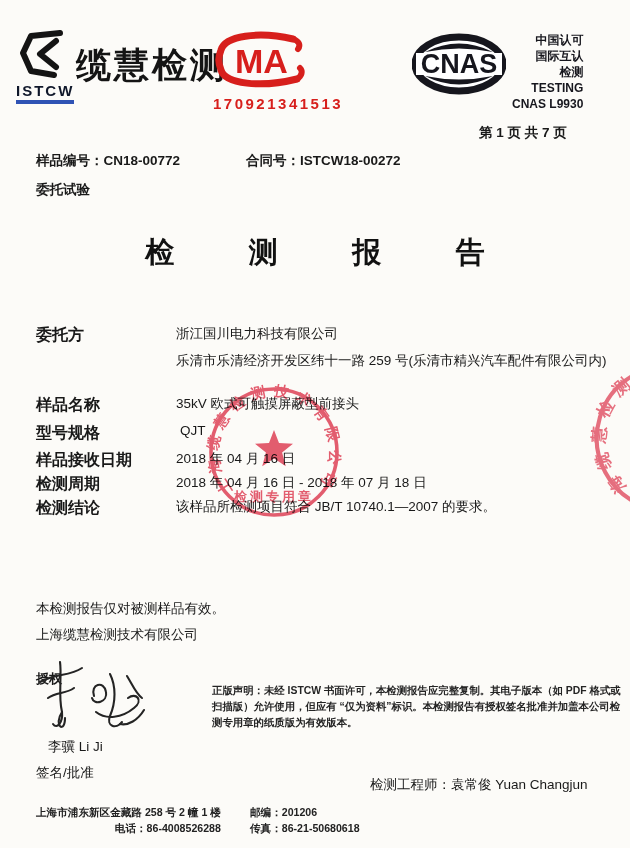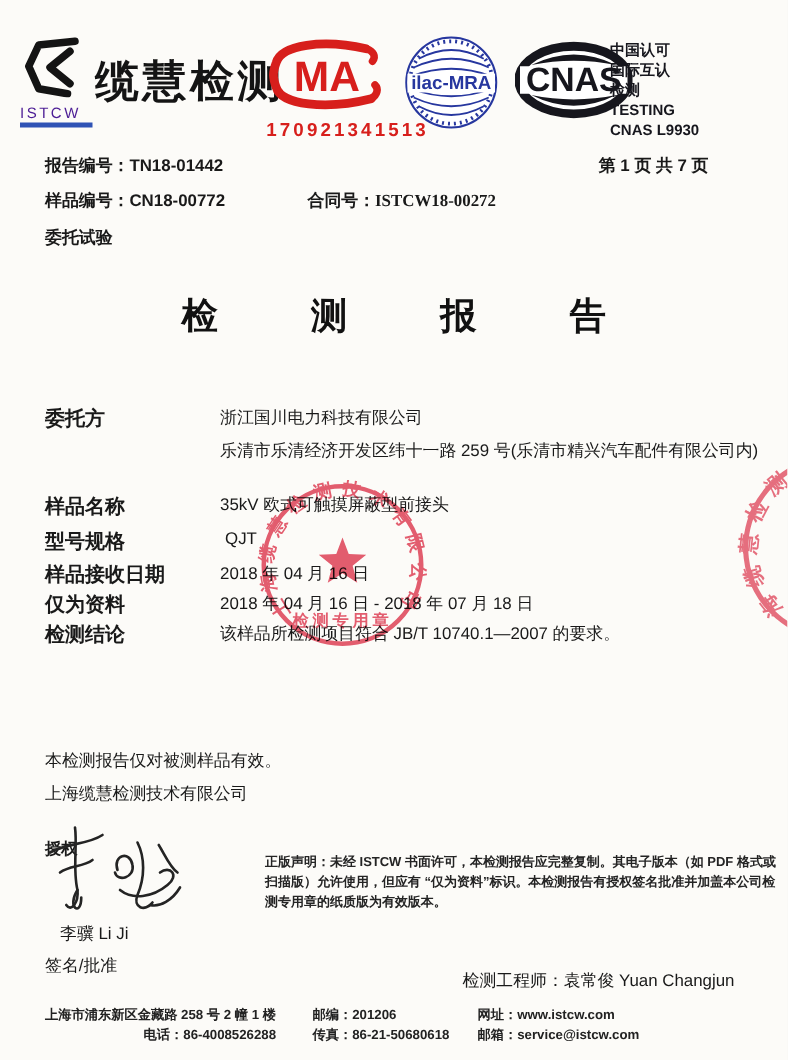--- a/index.html
+++ b/index.html
@@ -1,21 +1,21 @@
 <!DOCTYPE html>
 <html><head>
 <meta charset="utf-8">
 <style>
   html,body{margin:0;padding:0;}
   body{width:630px;height:848px;font-family:"Liberation Sans","DejaVu Sans",sans-serif;background:#f6f5f2;}
   .page{position:relative;width:630px;height:848px;background:#fcfbf8;overflow:hidden;color:#1c1c1c;}
   .abs{position:absolute;}
   
   .brand-cn{font-size:35px;font-weight:bold;letter-spacing:3px;color:#141414;}
-  .istcw-word{font-size:12px;font-weight:normal;letter-spacing:2px;color:#4c1d95;}
+  .istcw-word{font-size:15px;font-weight:bold;letter-spacing:2px;color:#0f172a;}
   .tagline{height:4px;background:#2f53b5;width:58px;margin-top:1px;}
   .cma-num{color:#d71f1c;font-size:15px;font-weight:bold;letter-spacing:2.5px;}
   .accr{font-size:12px;line-height:16px;font-weight:bold;color:#16161d;}
   
   .meta{font-size:13.5px;font-weight:bold;color:#191919;}
   
   .title{width:630px;text-align:center;font-family:"Liberation Serif","DejaVu Serif",serif;font-size:29px;font-weight:bold;letter-spacing:30px;color:#111;}
   
   .lab{font-size:16px;font-weight:bold;color:#191919;}
   .val{font-size:13.5px;font-weight:normal;color:#191919;}
@@ -43,77 +43,62 @@
   <div class="abs" style="left:213px;top:30px;">
     <svg width="96" height="58" viewBox="0 0 96 58">
       <path d="M80 9 C45 1 12 6 8 20 C5 28 5 32 8 40 C12 54 48 58 84 49" fill="none" stroke="#d71f1c" stroke-width="7" stroke-linecap="round"></path>
       <path d="M80 9 C86 11 88 15 85 19" fill="none" stroke="#d71f1c" stroke-width="6" stroke-linecap="round"></path>
       <path d="M84 49 C89 46 90 41 87 38" fill="none" stroke="#d71f1c" stroke-width="6" stroke-linecap="round"></path>
       <text x="22" y="43" font-size="34" font-weight="bold" fill="#d71f1c" font-family="Liberation Sans,sans-serif">MA</text>
     </svg>
     <div class="cma-num" style="margin-top:3px;">170921341513</div>
   </div>
 
-  <div class="abs" style="left:322px;top:27px;">
-    <svg width="78" height="78" viewBox="0 0 78 78">
-      <circle cx="39" cy="39" r="36" fill="#ffffff" stroke="#27379f" stroke-width="1.6"></circle>
-      <circle cx="39" cy="39" r="33" fill="none" stroke="#27379f" stroke-width="3" stroke-dasharray="1.6,3.2"></circle>
-      <path d="M13 20 Q39 6 65 20" fill="none" stroke="#27379f" stroke-width="1.4"></path>
-      <path d="M9 27 Q39 13 69 27" fill="none" stroke="#27379f" stroke-width="1.4"></path>
-      <path d="M7 34 Q39 22 71 34" fill="none" stroke="#27379f" stroke-width="1.4"></path>
-      <path d="M13 58 Q39 72 65 58" fill="none" stroke="#27379f" stroke-width="1.4"></path>
-      <path d="M9 51 Q39 65 69 51" fill="none" stroke="#27379f" stroke-width="1.4"></path>
-      <path d="M7 44 Q39 56 71 44" fill="none" stroke="#27379f" stroke-width="1.4"></path>
-      <rect x="4" y="32" width="70" height="15" fill="#ffffff"></rect>
-      <text x="39" y="44" text-anchor="middle" font-size="15" font-weight="bold" fill="#27379f" font-family="Liberation Sans,sans-serif">ilac-MRA</text>
-    </svg>
-  </div>
 
   <div class="abs" style="left:412px;top:33px;">
     <svg width="94" height="62" viewBox="0 0 94 62">
       <ellipse cx="47" cy="31" rx="44" ry="27" fill="#ffffff" stroke="#16161d" stroke-width="7"></ellipse>
       <path d="M13 19 Q47 2 81 19 Q47 12 13 19 Z" fill="#16161d"></path>
       <path d="M13 43 Q47 60 81 43 Q47 50 13 43 Z" fill="#16161d"></path>
       <rect x="4" y="20" width="86" height="22" fill="#ffffff"></rect>
       <text x="47" y="40" text-anchor="middle" font-size="27" font-weight="bold" fill="#16161d" font-family="Liberation Sans,sans-serif">CNAS</text>
     </svg>
   </div>
 
-  <div class="abs accr" style="left:488px;top:32px;">
+  <div class="abs accr" style="left:512px;top:32px;text-align:right;">
     <div>中国认可</div>
     <div>国际互认</div>
     <div>检测</div>
     <div>TESTING</div>
     <div>CNAS L9930</div>
   </div>
 
-  <div class="abs meta" style="left:36px;top:124px;">报告编号：TN18-01442</div>
   <div class="abs meta" style="left:479px;top:124px;">第 1 页 共 7 页</div>
 
   <div class="abs meta" style="left:36px;top:152px;">样品编号：CN18-00772</div>
-  <div class="abs meta" style="left:246px;top:152px;font-family:Liberation Serif, serif;">合同号：ISTCW18-00272</div>
+  <div class="abs meta" style="left:246px;top:152px;">合同号：ISTCW18-00272</div>
 
   <div class="abs meta" style="left:36px;top:181px;">委托试验</div>
 
   <div class="abs title" style="left:15px;top:233px;">检 测 报 告</div>
 
   <div class="abs lab" style="left:36px;top:325px;">委托方</div>
   <div class="abs val" style="left:176px;top:325px;">浙江国川电力科技有限公司</div>
   <div class="abs val" style="left:176px;top:352px;">乐清市乐清经济开发区纬十一路 259 号(乐清市精兴汽车配件有限公司内)</div>
 
   <div class="abs lab" style="left:36px;top:395px;">样品名称</div>
   <div class="abs val" style="left:176px;top:395px;">35kV 欧式可触摸屏蔽型前接头</div>
 
   <div class="abs lab" style="left:36px;top:423px;">型号规格</div>
   <div class="abs val" style="left:180px;top:423px;">QJT</div>
 
   <div class="abs lab" style="left:36px;top:450px;">样品接收日期</div>
   <div class="abs val" style="left:176px;top:450px;">2018 年 04 月 16 日</div>
 
-  <div class="abs lab" style="left:36px;top:474px;">仅为资料</div>
+  <div class="abs lab" style="left:36px;top:474px;">检测周期</div>
   <div class="abs val" style="left:176px;top:474px;">2018 年 04 月 16 日 - 2018 年 07 月 18 日</div>
 
   <div class="abs lab" style="left:36px;top:498px;">检测结论</div>
   <div class="abs val" style="left:176px;top:498px;">该样品所检测项目符合 JB/T 10740.1—2007 的要求。</div>
 
   <div class="abs stamp" style="left:206px;top:384px;opacity:.82;">
     <svg width="136" height="136" viewBox="0 0 136 136">
       <defs>
         <path id="ring1" d="M 28.4 107.6 A 56 56 0 1 1 107.6 107.6"></path>
       </defs>
@@ -167,18 +152,14 @@
   <div class="abs disclaimer" style="left:212px;top:683px;width:416px;">正版声明：未经 ISTCW 书面许可，本检测报告应完整复制。其电子版本（如 PDF 格式或扫描版）允许使用，但应有 “仅为资料”标识。本检测报告有授权签名批准并加盖本公司检测专用章的纸质版为有效版本。</div>
 
   <div class="abs small" style="left:36px;top:804px;text-align:right;">
     <div>上海市浦东新区金藏路 258 号 2 幢 1 楼</div>
     <div>电话：86-4008526288</div>
   </div>
   <div class="abs small" style="left:250px;top:804px;">
     <div>邮编：201206</div>
     <div>传真：86-21-50680618</div>
   </div>
-  <div class="abs small" style="left:382px;top:804px;">
-    <div>网址：www.istcw.com</div>
-    <div>邮箱：service@istcw.com</div>
-  </div>
 
 </div>
 
 </body></html>

